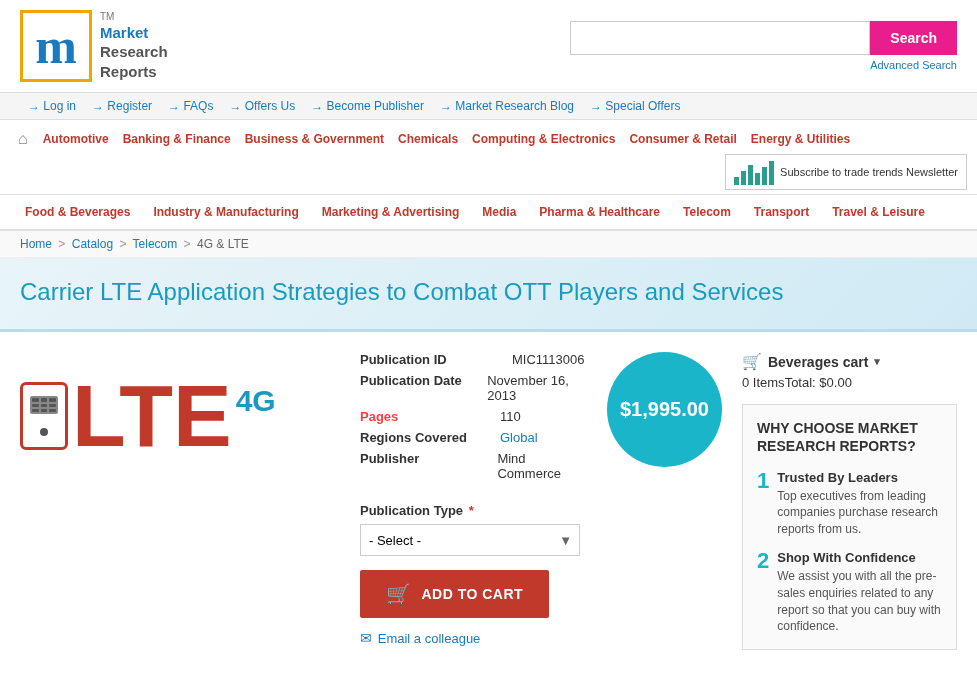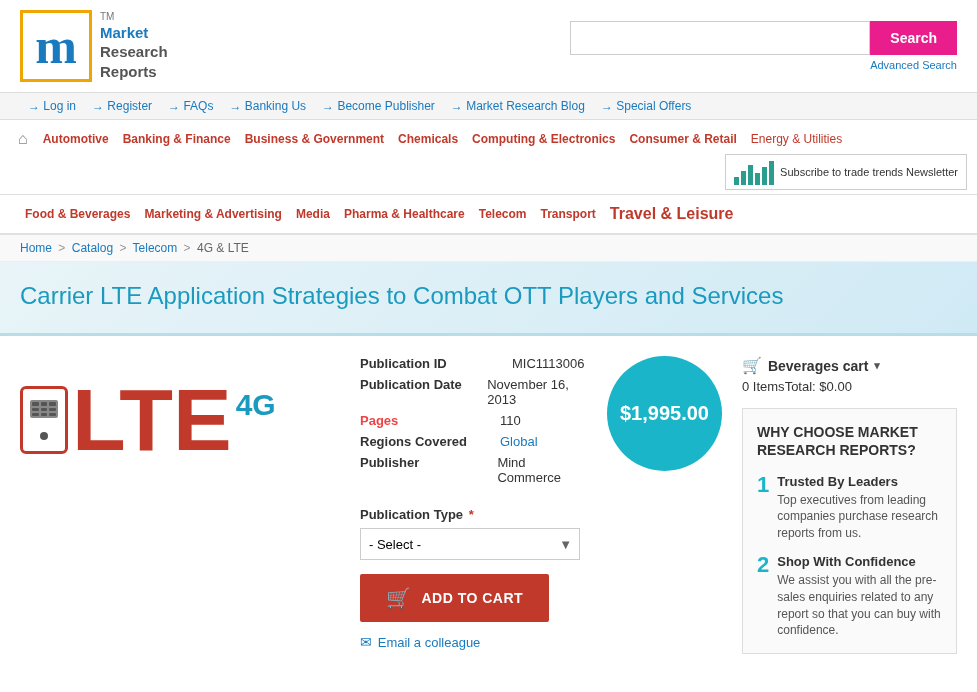--- a/index.html
+++ b/index.html
@@ -28,57 +28,58 @@
       <button style="background:#e91e8c; color:#fff; border:none; padding:7px 20px; font-size:14px; font-weight:bold; cursor:pointer; height:34px;">Search</button>
     </div>
     <a style="font-size:11px; color:#1a7abf; text-decoration:none;">Advanced Search</a>
   </div>
 </div>
 
 <div style="background:#f5f5f5; border-bottom:1px solid #ddd; padding:6px 20px; display:flex; flex-wrap:wrap; gap:4px 0; align-items:center;">
   <a style="color:#1a7abf; font-size:12px; text-decoration:none; padding:0 8px; cursor:pointer;">→ Log in</a>
   <a style="color:#1a7abf; font-size:12px; text-decoration:none; padding:0 8px; cursor:pointer;">→ Register</a>
   <a style="color:#1a7abf; font-size:12px; text-decoration:none; padding:0 8px; cursor:pointer;">→ FAQs</a>
-  <a style="color:#1a7abf; font-size:12px; text-decoration:none; padding:0 8px; cursor:pointer;">→ Banking Us</a>
+  <a style="color:#1a7abf; font-size:12px; text-decoration:none; padding:0 8px; cursor:pointer;">→ Offers Us</a>
   <a style="color:#1a7abf; font-size:12px; text-decoration:none; padding:0 8px; cursor:pointer;">→ Become Publisher</a>
   <a style="color:#1a7abf; font-size:12px; text-decoration:none; padding:0 8px; cursor:pointer;">→ Market Research Blog</a>
   <a style="color:#1a7abf; font-size:12px; text-decoration:none; padding:0 8px; cursor:pointer;">→ Special Offers</a>
 </div>
 
 <div style="border-bottom:1px solid #e0e0e0; padding:4px 10px; display:flex; flex-wrap:wrap; align-items:center;">
   <span style="color:#888; padding:6px 8px; cursor:pointer; font-size:16px;">⌂</span>
   <a style="color:#c0392b; font-size:12px; font-weight:bold; padding:6px 7px; cursor:pointer; text-decoration:none;">Automotive</a>
   <a style="color:#c0392b; font-size:12px; font-weight:bold; padding:6px 7px; cursor:pointer; text-decoration:none;">Banking &amp; Finance</a>
   <a style="color:#c0392b; font-size:12px; font-weight:bold; padding:6px 7px; cursor:pointer; text-decoration:none;">Business &amp; Government</a>
   <a style="color:#c0392b; font-size:12px; font-weight:bold; padding:6px 7px; cursor:pointer; text-decoration:none;">Chemicals</a>
   <a style="color:#c0392b; font-size:12px; font-weight:bold; padding:6px 7px; cursor:pointer; text-decoration:none;">Computing &amp; Electronics</a>
   <a style="color:#c0392b; font-size:12px; font-weight:bold; padding:6px 7px; cursor:pointer; text-decoration:none;">Consumer &amp; Retail</a>
-  <a style="color:#c0392b; font-size:12px; font-weight:normal; padding:6px 7px; cursor:pointer; text-decoration:none;text-align:center;">Energy &amp; Utilities</a>
+  <a style="color:#c0392b; font-size:12px; font-weight:bold; padding:6px 7px; cursor:pointer; text-decoration:none;text-align:center;">Energy &amp; Utilities</a>
 
   <div style="margin-left:auto; display:flex; align-items:center; border:1px solid #ccc; padding:4px 8px; cursor:pointer; gap:6px;">
     <div style="display:flex; align-items:flex-end; gap:2px; height:26px;">
       <div style="width:5px; height:8px; background:#2a9d8f;"></div>
       <div style="width:5px; height:14px; background:#2a9d8f;"></div>
       <div style="width:5px; height:20px; background:#2a9d8f;"></div>
       <div style="width:5px; height:12px; background:#2a9d8f;"></div>
       <div style="width:5px; height:18px; background:#2a9d8f;"></div>
       <div style="width:5px; height:24px; background:#2a9d8f;"></div>
     </div>
     <span style="font-size:11px; color:#333; line-height:1.3;">Subscribe to trade trends Newsletter</span>
   </div>
 </div>
 
-<div style="border-bottom:2px solid #e0e0e0; padding:4px 18px; display:flex; flex-wrap:wrap; align-items:center; gap:0;">
+<div style="border-bottom:2px solid #e0e0e0; padding:4px 18px; display:flex; flex-wrap:wrap; align-items:center; gap:9px;">
   <a style="color:#c0392b; font-size:12px; font-weight:bold; padding:6px 7px; cursor:pointer; text-decoration:none;">Food &amp; Beverages</a>
+  <a style="color:#c0392b; font-size:12px; font-weight:bold; padding:6px 7px; cursor:pointer; text-decoration:none;">Industry &amp; Manufacturing</a>
   <a style="color:#c0392b; font-size:12px; font-weight:bold; padding:6px 7px; cursor:pointer; text-decoration:none;">Marketing &amp; Advertising</a>
   <a style="color:#c0392b; font-size:12px; font-weight:bold; padding:6px 7px; cursor:pointer; text-decoration:none;">Media</a>
   <a style="color:#c0392b; font-size:12px; font-weight:bold; padding:6px 7px; cursor:pointer; text-decoration:none;">Pharma &amp; Healthcare</a>
   <a style="color:#c0392b; font-size:12px; font-weight:bold; padding:6px 7px; cursor:pointer; text-decoration:none;">Telecom</a>
   <a style="color:#c0392b; font-size:12px; font-weight:bold; padding:6px 7px; cursor:pointer; text-decoration:none;">Transport</a>
-  <a style="color:#c0392b; font-size:16px; font-weight:bold; padding:6px 7px; cursor:pointer; text-decoration:none;">Travel &amp; Leisure</a>
+  <a style="color:#c0392b; font-size:12px; font-weight:bold; padding:6px 7px; cursor:pointer; text-decoration:none;">Travel &amp; Leisure</a>
 </div>
 
 <div style="padding:6px 20px; font-size:12px; color:#666; background:#f9f9f9; border-bottom:1px solid #eee;">
   <a style="color:#1a7abf; text-decoration:none;">Home</a>
   <span style="color:#999; margin:0 3px;">&gt;</span>
   <a style="color:#1a7abf; text-decoration:none;">Catalog</a>
   <span style="color:#999; margin:0 3px;">&gt;</span>
   <a style="color:#1a7abf; text-decoration:none;">Telecom</a>
   <span style="color:#999; margin:0 3px;">&gt;</span>
   <span>4G &amp; LTE</span>

